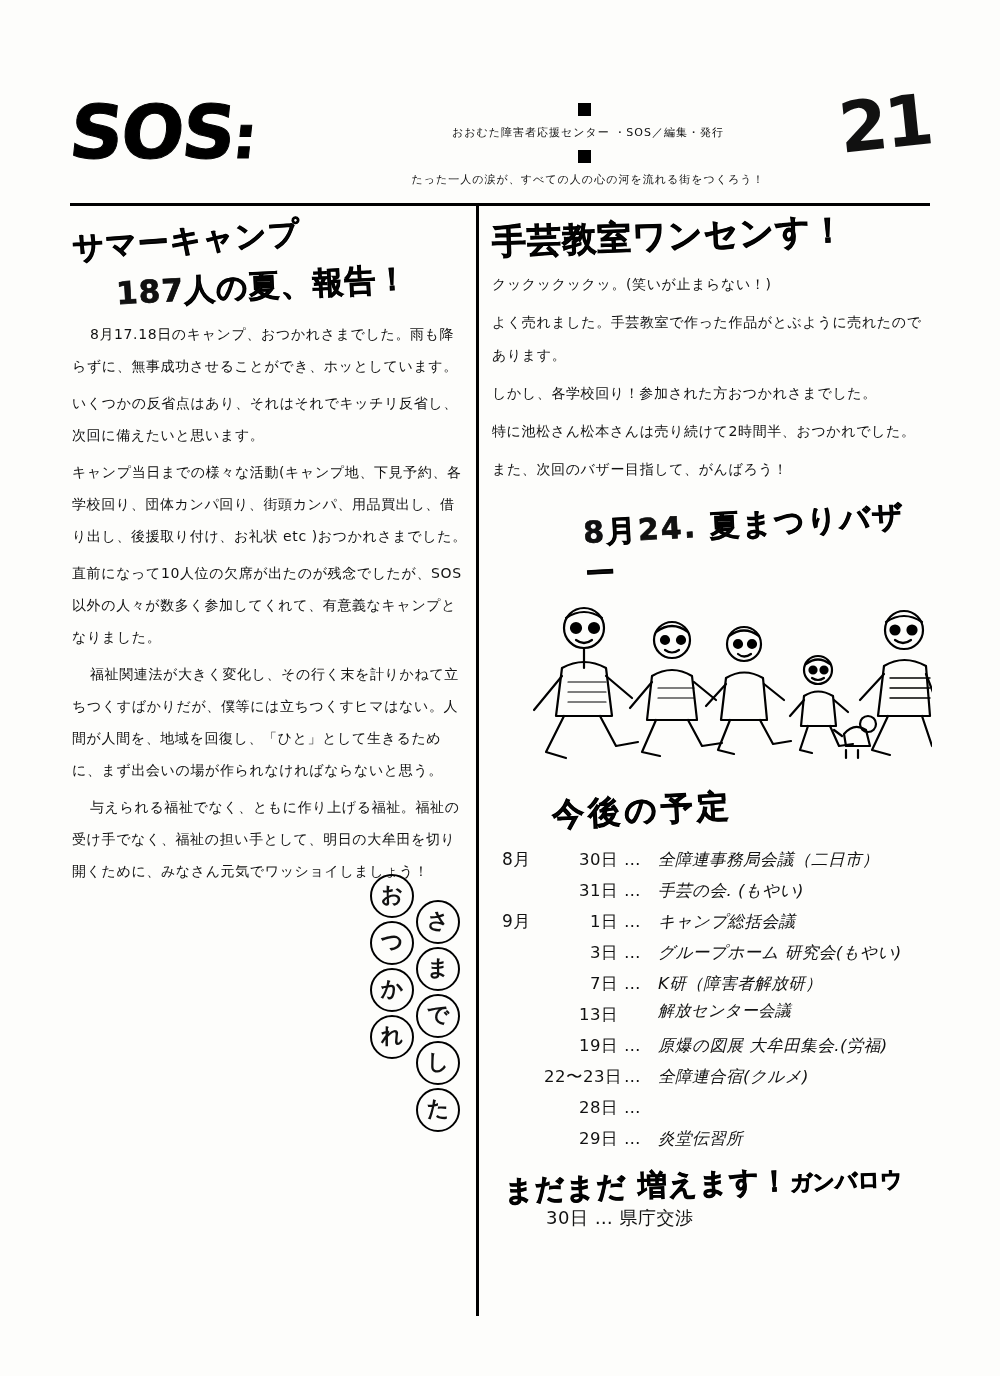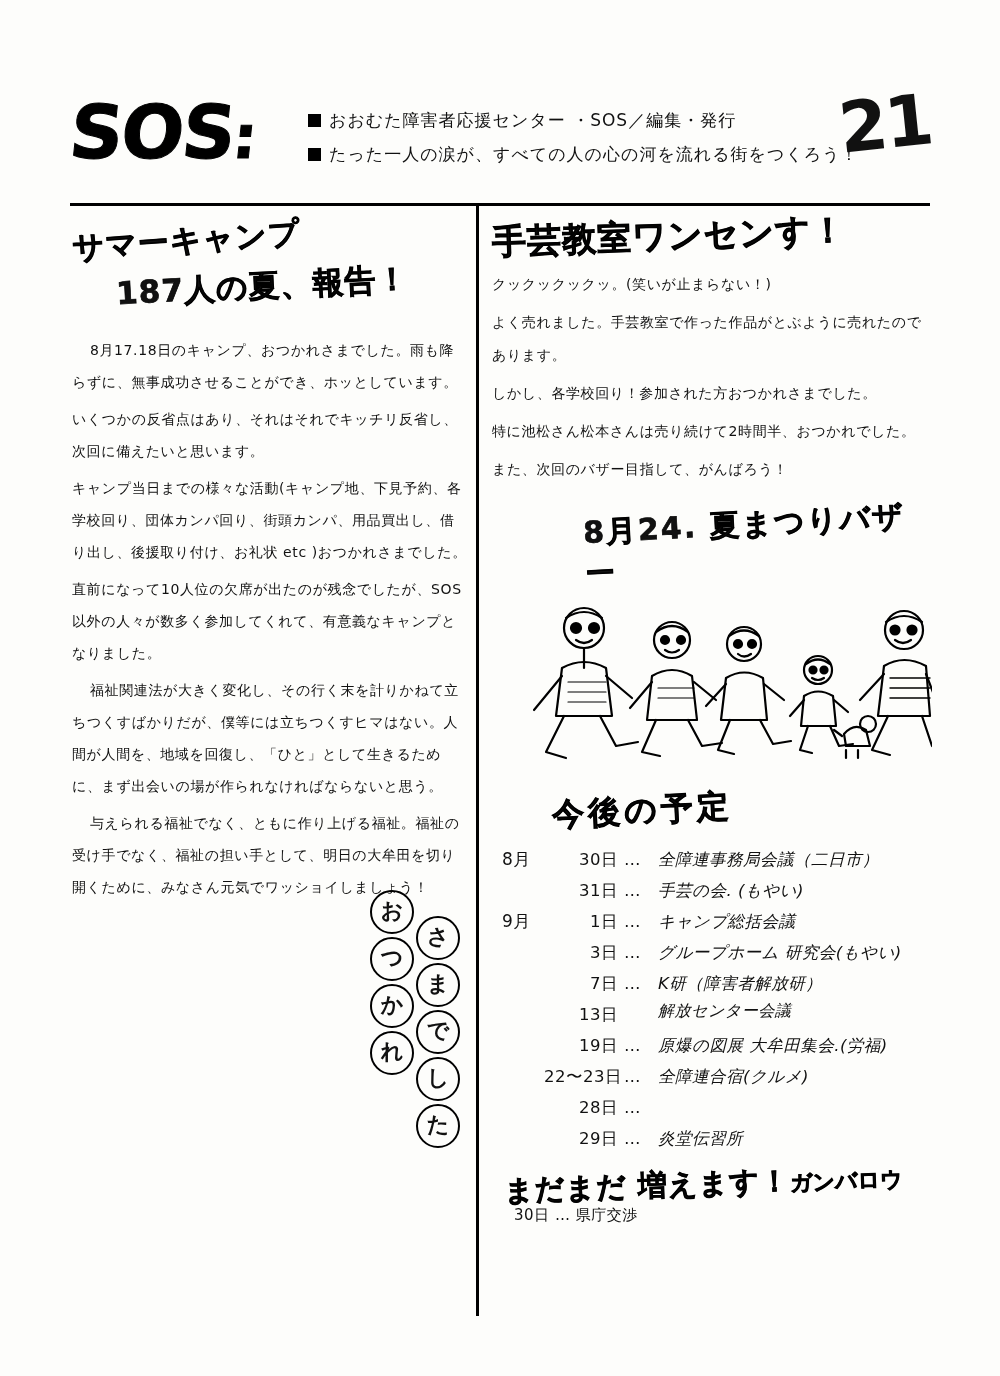--- a/index.html
+++ b/index.html
@@ -46,24 +46,25 @@
   }
   .masthead-lines {
     position: absolute;
     left: 238px;
     top: 8px;
     width: 560px;
   }
   .mh-line {
     display: flex;
     align-items: center;
-    font-size: 17px;
+    font-size: 11px;
     line-height: 34px;
     letter-spacing: 1px;
     white-space: nowrap;
+    flex-direction: column;
   }
   .mh-line .bullet {
     display: inline-block;
     width: 13px;
     height: 13px;
     background: #000;
     margin-right: 8px;
     flex: none;
   }
   .issue-number {
@@ -130,21 +131,21 @@
   .body-text p {
     margin: 0 0 5px 0;
     font-size: 14px;
     line-height: 32px;
     letter-spacing: 0.6px;
   }
   .body-text p.indent {
     text-indent: 18px;
   }
   .col-left .body-text {
-    margin-top: 28px;
+    margin-top: 12px;
   }
   .col-right .body-text p {
     line-height: 33px;
   }
   
   .bazaar-banner {
     margin-top: 18px;
     margin-left: 92px;
     font-size: 30px;
     font-weight: bold;
@@ -214,23 +215,23 @@
     font-weight: bold;
     letter-spacing: 1px;
     -webkit-text-stroke: 0.7px #000;
     transform: rotate(-2deg);
   }
   .ganbaro .small {
     font-size: 22px;
     letter-spacing: 0;
   }
   .sched-tail {
-    margin-left: 22px;
+    margin-left: 54px;
     margin-top: 2px;
-    font-size: 15px;
+    font-size: 18px;
     letter-spacing: 0.5px;
   }
   
   .stamp {
     position: absolute;
     right: 6px;
     bottom: 18px;
     width: 110px;
   }
   .stamp-col {

